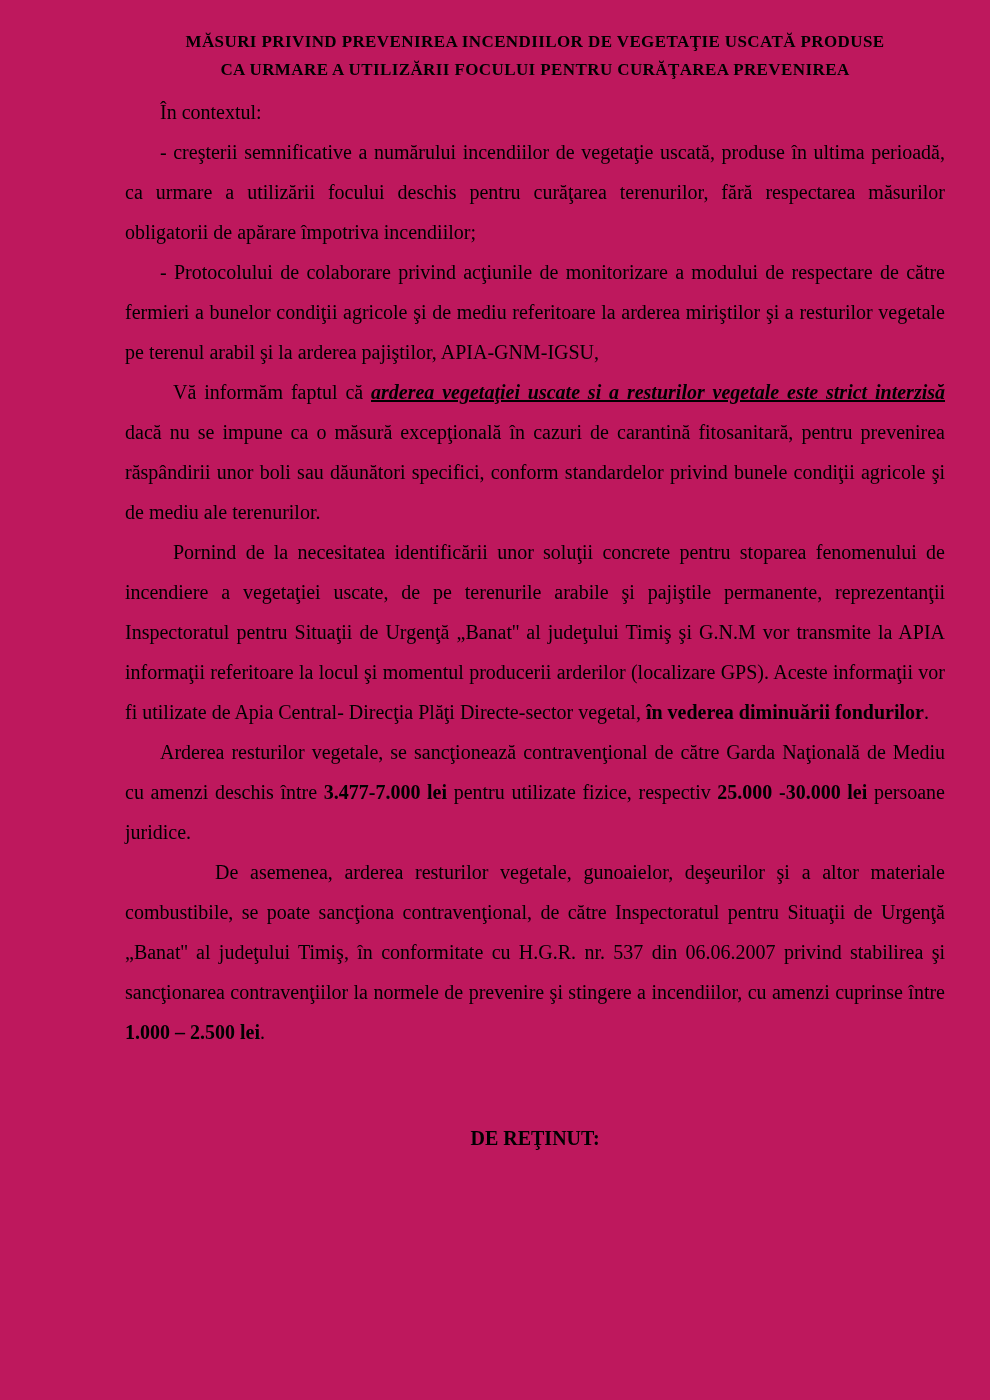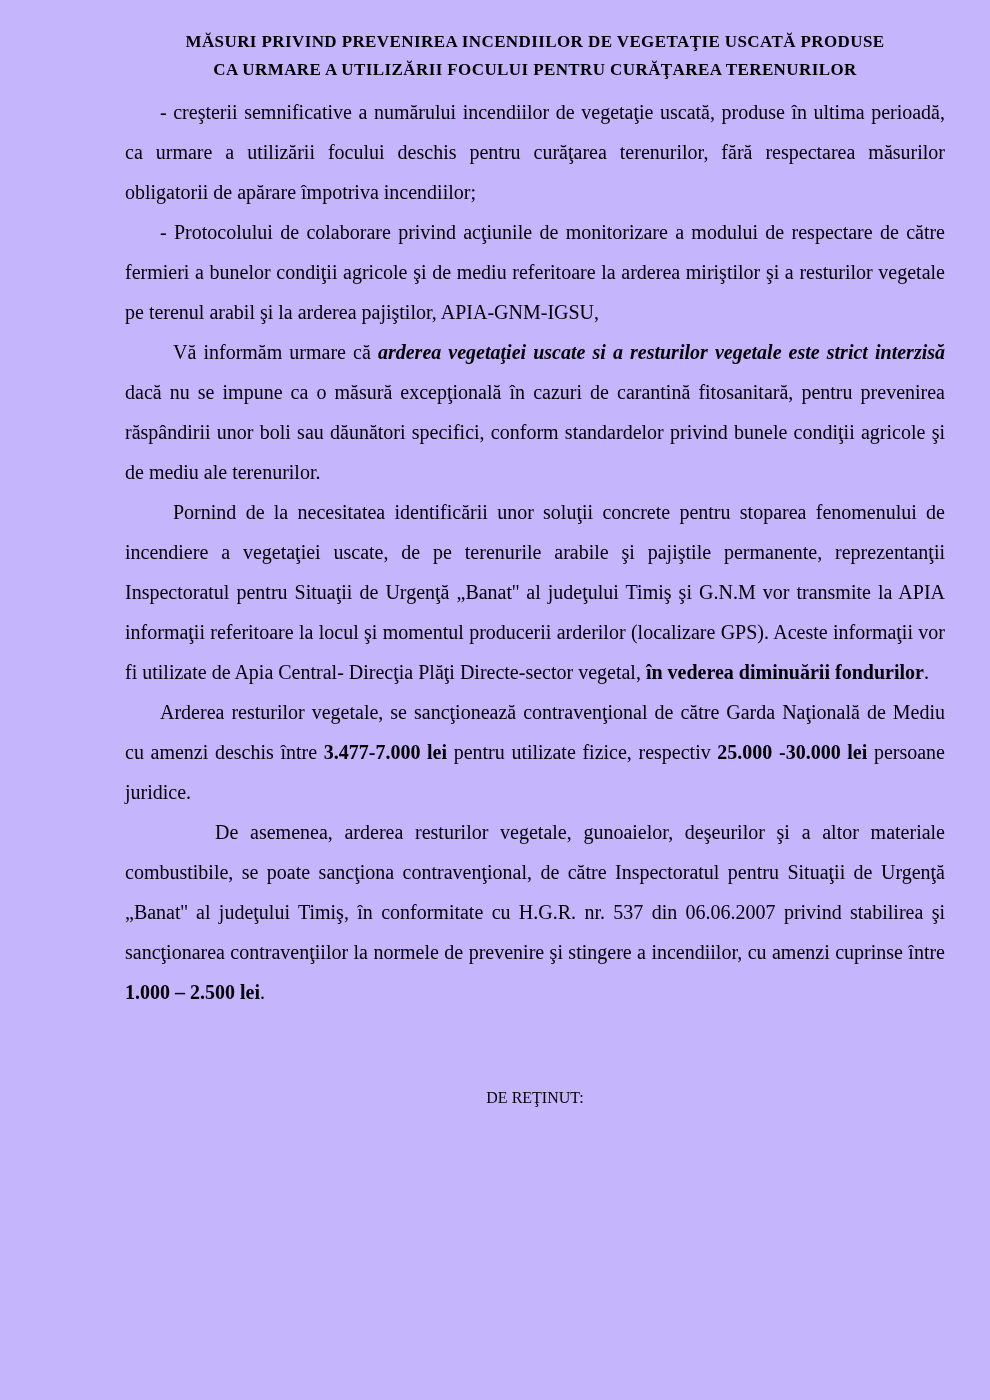--- a/index.html
+++ b/index.html
@@ -4,21 +4,21 @@
 <style>
   html, body {
     margin: 0;
     padding: 0;
     background: #ffffff;
   }
   .page {
     position: relative;
     width: 990px;
     height: 1400px;
-    background: #c4b5fd;
+    background: #be185d;
     color: #000000;
     font-family: "Liberation Serif", "DejaVu Serif", serif;
     box-sizing: border-box;
     padding: 28px 45px 0 125px;
     overflow: hidden;
   }
   .doc-title {
     font-size: 17px;
     font-weight: bold;
     line-height: 28px;
@@ -31,60 +31,63 @@
     line-height: 40px;
     text-align: justify;
     margin: 0;
   }
   p { margin: 0; }
   .indent-sm  { text-indent: 35px; }
   .indent-md  { text-indent: 48px; }
   .indent-lg  { text-indent: 90px; }
   .italic     { }
   .bold       { font-weight: bold; margin-top: 32px; }
-  .bold-italic{ font-weight: bold; font-style: italic; }
+  .bold-italic{ font-weight: bold; font-style: italic; text-decoration: underline; }
   .footer-block {
     margin-top: 66px;
     text-align: center;
   }
   .footer-heading {
-    font-size: 16px;
-    font-weight: normal;
+    font-size: 20px;
+    font-weight: bold;
     line-height: 40px;
     margin: 0;
   }
   .footer-slogan {
     font-size: 20px;
     font-weight: bold;
     line-height: 40px;
     margin: 0;
     letter-spacing: 0.2px;
   }
 </style>
 </head>
 <body>
 
 <div class="page">
 
   <h1 class="doc-title">
     <span>MĂSURI PRIVIND PREVENIREA INCENDIILOR DE VEGETAŢIE USCATĂ PRODUSE</span><br>
-    <span>CA URMARE A UTILIZĂRII FOCULUI PENTRU CURĂŢAREA TERENURILOR</span>
+    <span>CA URMARE A UTILIZĂRII FOCULUI PENTRU CURĂŢAREA PREVENIREA</span>
   </h1>
 
+  <p class="body-text indent-sm">
+    <span>În contextul:</span>
+  </p>
 
   <p class="body-text indent-sm">
     <span>- creşterii semnificative a numărului incendiilor de vegetaţie uscată, produse în ultima perioadă, ca urmare a utilizării focului deschis pentru curăţarea terenurilor, fără respectarea măsurilor obligatorii de apărare împotriva incendiilor;</span>
   </p>
 
   <p class="body-text indent-sm italic">
     <span>- Protocolului de colaborare privind acţiunile de monitorizare a modului de respectare de către fermieri a bunelor condiţii agricole şi de mediu referitoare la arderea miriştilor şi a resturilor vegetale pe terenul arabil şi la arderea pajiştilor, APIA-GNM-IGSU,</span>
   </p>
 
   <p class="body-text indent-md">
-    <span>Vă informăm urmare că </span><span class="bold-italic">arderea vegetaţiei uscate si a resturilor vegetale este strict interzisă</span><span> dacă nu se impune ca o măsură excepţională în cazuri de carantină fitosanitară, pentru prevenirea răspândirii unor boli sau dăunători specifici, conform standardelor privind bunele condiţii agricole şi de mediu ale terenurilor.</span>
+    <span>Vă informăm faptul că </span><span class="bold-italic">arderea vegetaţiei uscate si a resturilor vegetale este strict interzisă</span><span> dacă nu se impune ca o măsură excepţională în cazuri de carantină fitosanitară, pentru prevenirea răspândirii unor boli sau dăunători specifici, conform standardelor privind bunele condiţii agricole şi de mediu ale terenurilor.</span>
   </p>
 
   <p class="body-text indent-md">
     <span>Pornind de la necesitatea identificării unor soluţii concrete pentru stoparea fenomenului de incendiere a vegetaţiei uscate, de pe terenurile arabile şi pajiştile permanente, reprezentanţii Inspectoratul pentru Situaţii de Urgenţă „Banat'' al judeţului Timiş şi G.N.M vor transmite la APIA informaţii referitoare la locul şi momentul producerii arderilor (localizare GPS). Aceste informaţii vor fi utilizate de Apia Central- Direcţia Plăţi Directe-sector vegetal, </span><span class="bold">în vederea diminuării fondurilor</span><span>.</span>
   </p>
 
   <p class="body-text indent-sm">
     <span>Arderea resturilor vegetale, se sancţionează contravenţional de către Garda Naţională de Mediu cu amenzi deschis între </span><span class="bold">3.477-7.000 lei</span><span> pentru utilizate fizice, respectiv </span><span class="bold">25.000 -30.000 lei</span><span> persoane juridice.</span>
   </p>
 

